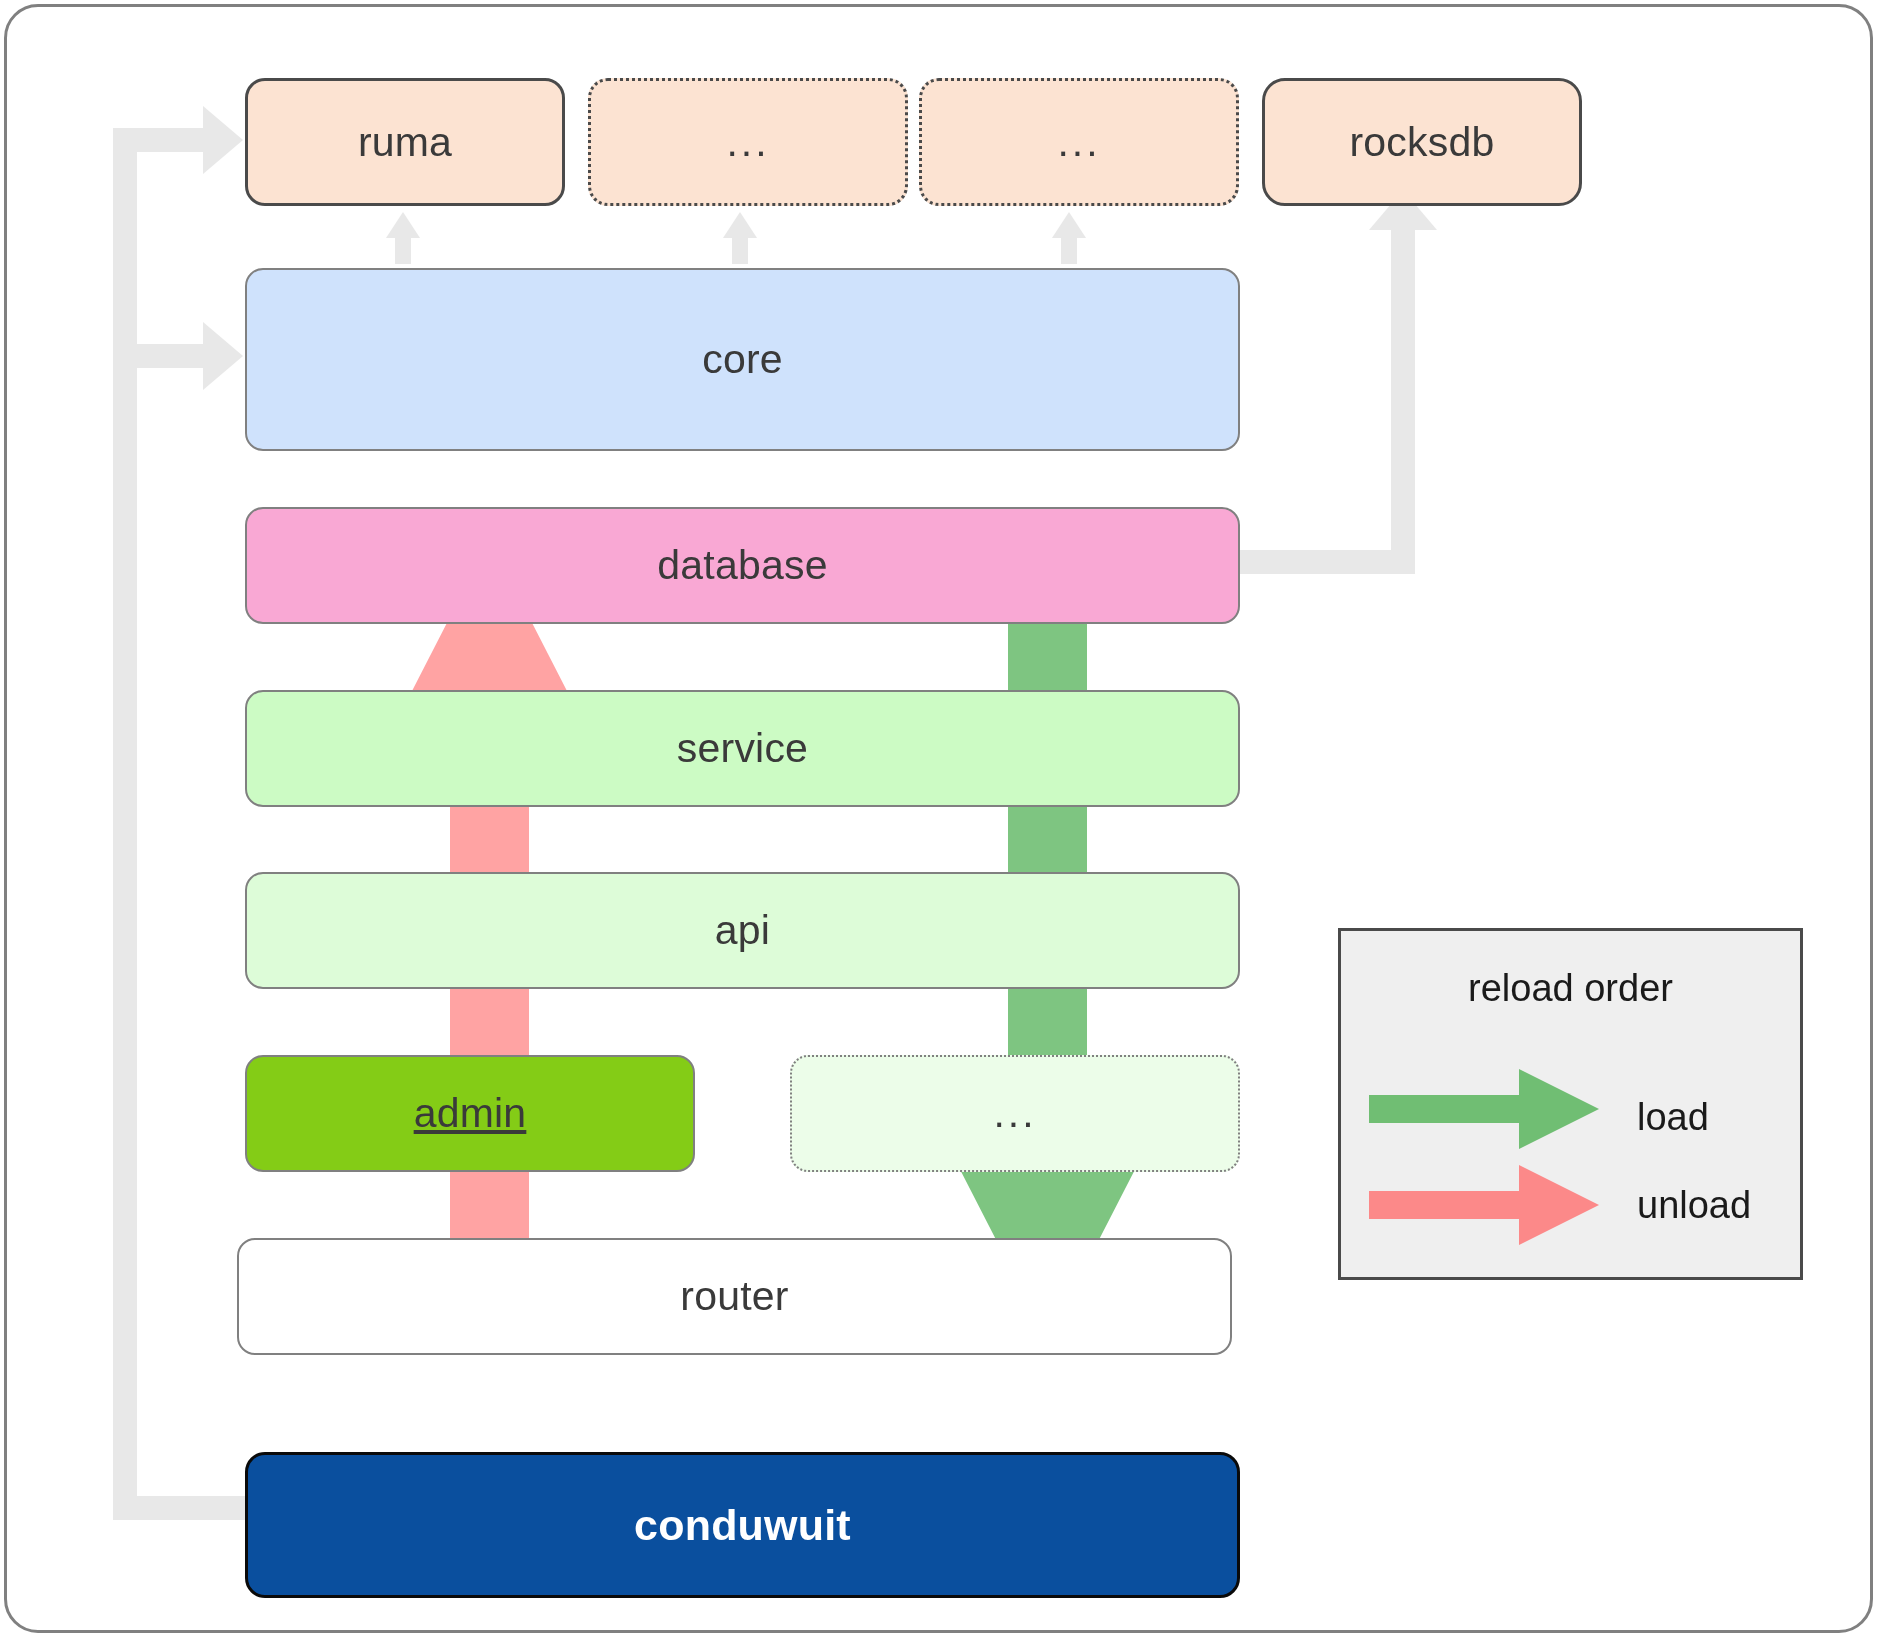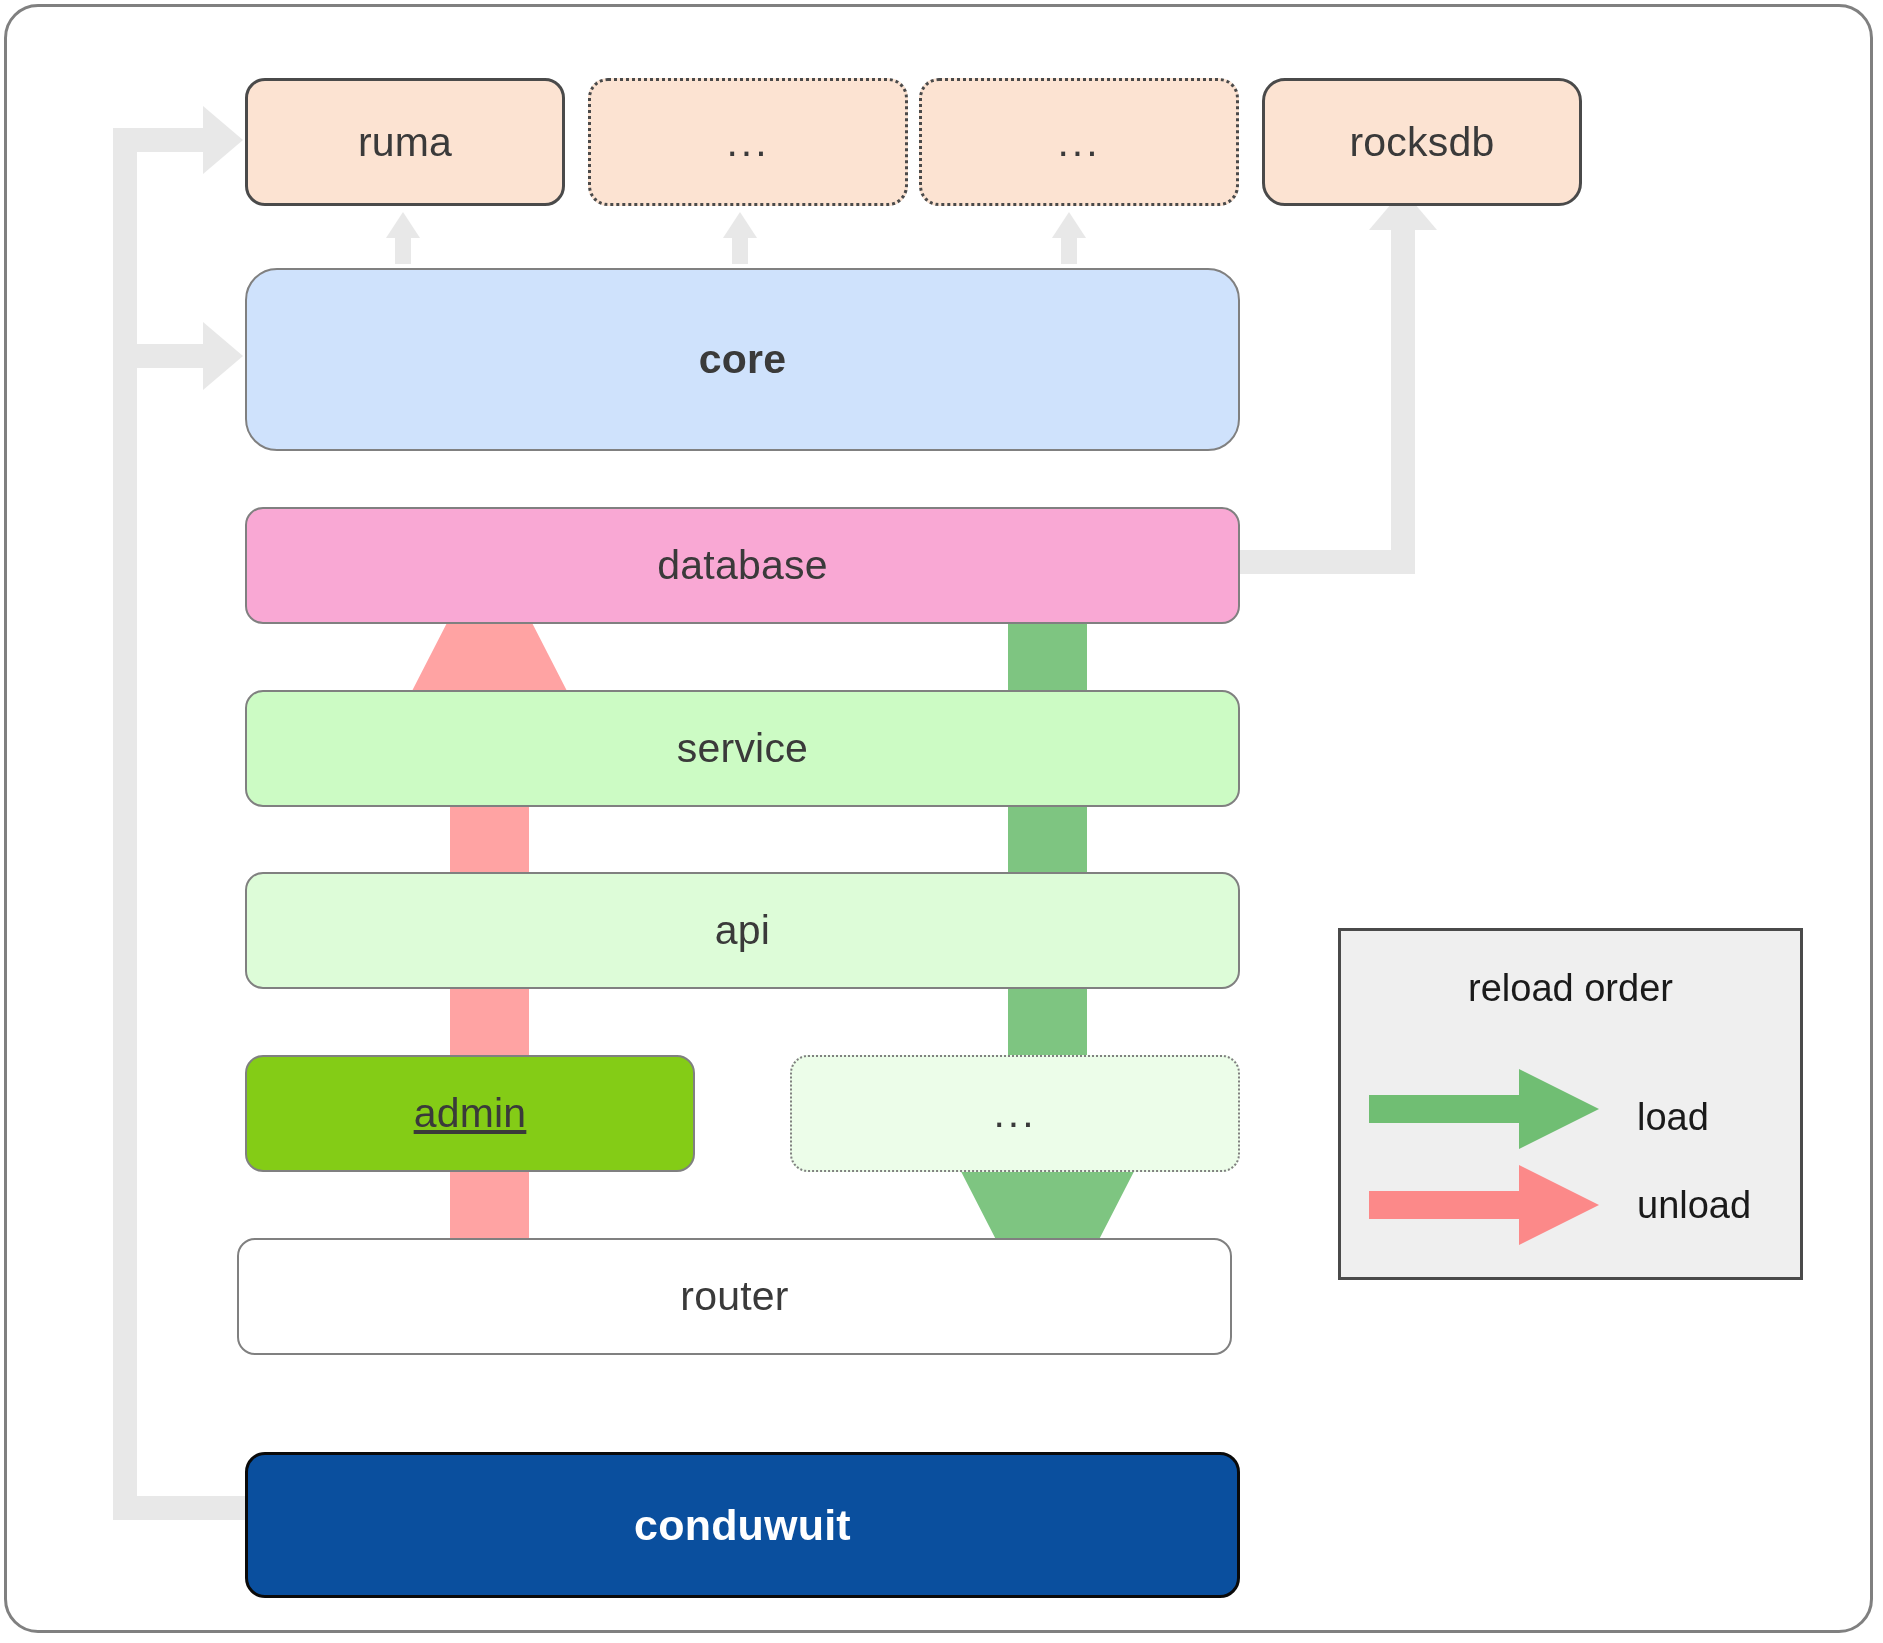--- a/index.html
+++ b/index.html
@@ -47,22 +47,21 @@
     border: 3px solid #4a4a4a;
     border-radius: 20px;
     font-size: 41px;
   }
   .node.dep.dotted {
     border: 3px dotted #4a4a4a;
   }
   .node.core {
     background: #CFE2FC;
     border: 2px solid #808080;
-    border-radius: 32px;
-    font-weight: bold;
+    border-radius: 18px;
   }
   .node.layer {
     border: 2px solid #808080;
     border-radius: 18px;
   }
   .node.blue-main {
     background: #0A4F9E;
     border: 3px solid #0A0A0A;
     border-radius: 20px;
     color: #ffffff;

